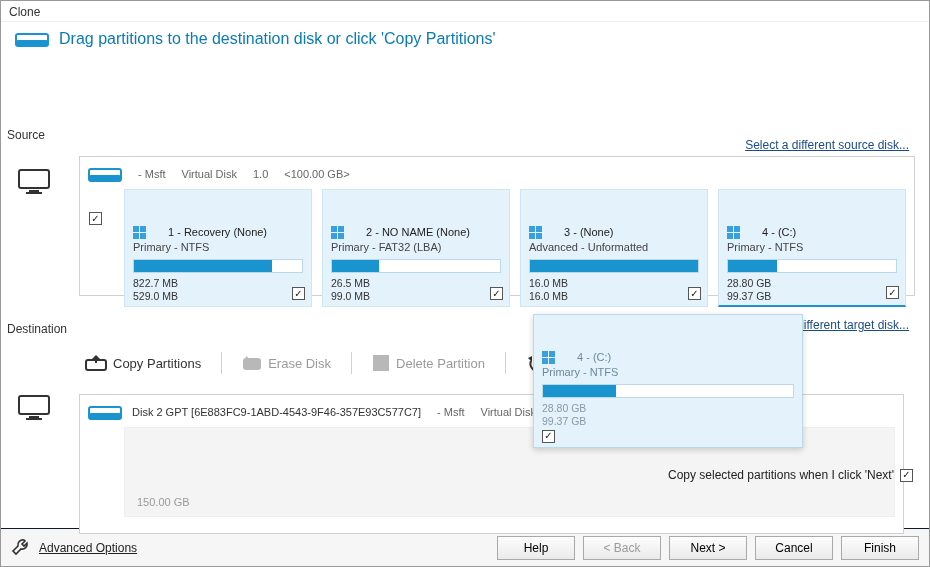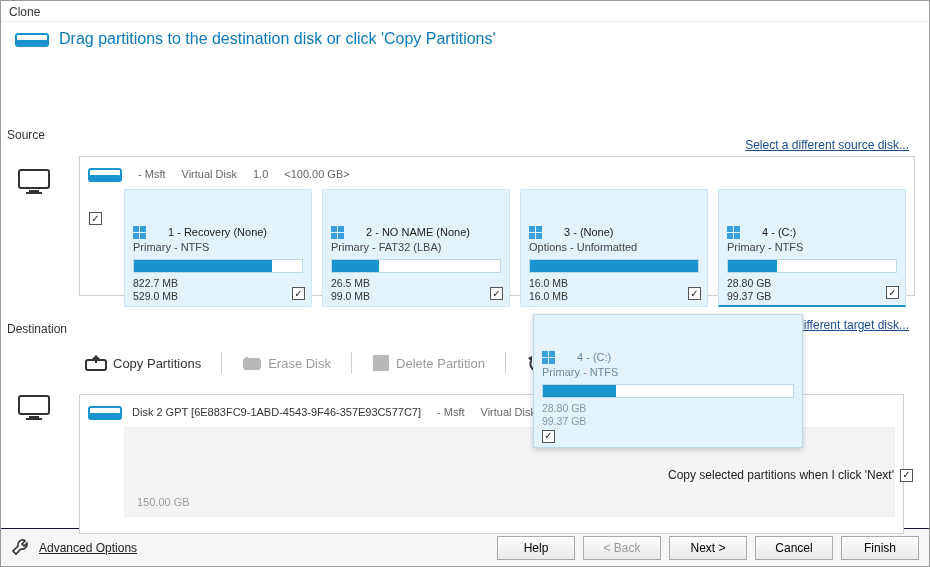--- a/index.html
+++ b/index.html
@@ -119,21 +119,21 @@
               <div class="fill" style="width:28%"></div>
             </div>
             <div class="sizes"><span>26.5 MB</span><br><span>99.0 MB</span></div>
             <span class="chk on pchk"></span>
           </div>
           <div class="part">
             <div class="part-title">
               <span class="win-tile"></span>
               <span>3 -  (None)</span>
             </div>
-            <div class="part-sub">Options - Unformatted</div>
+            <div class="part-sub">Advanced - Unformatted</div>
             <div class="bar">
               <div class="fill" style="width:100%"></div>
             </div>
             <div class="sizes"><span>16.0 MB</span><br><span>16.0 MB</span></div>
             <span class="chk on pchk"></span>
           </div>
           <div class="part sel">
             <div class="part-title">
               <span class="win-tile"></span>
               <span>4 -  (C:)</span>

